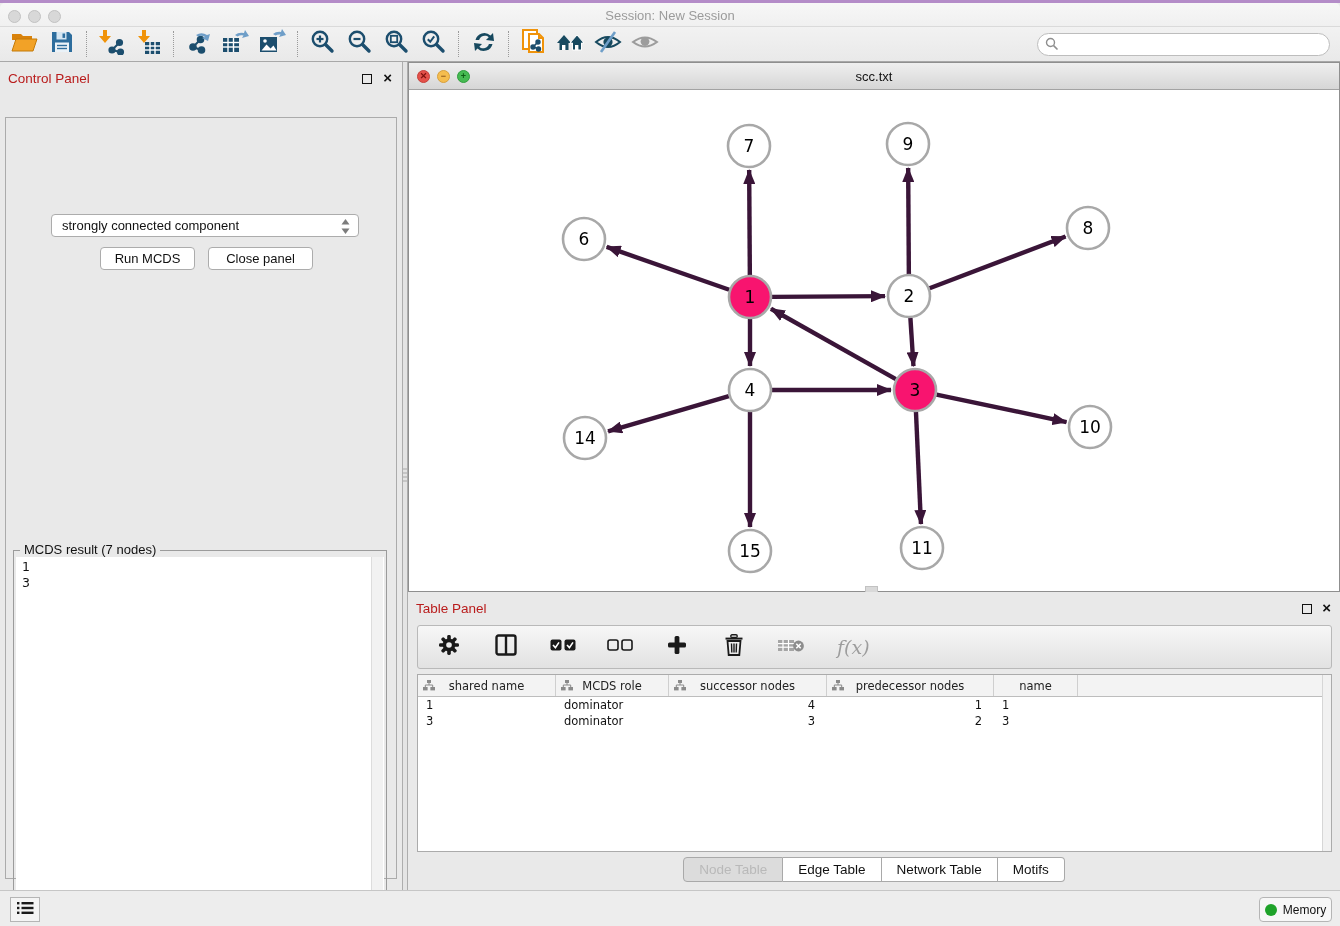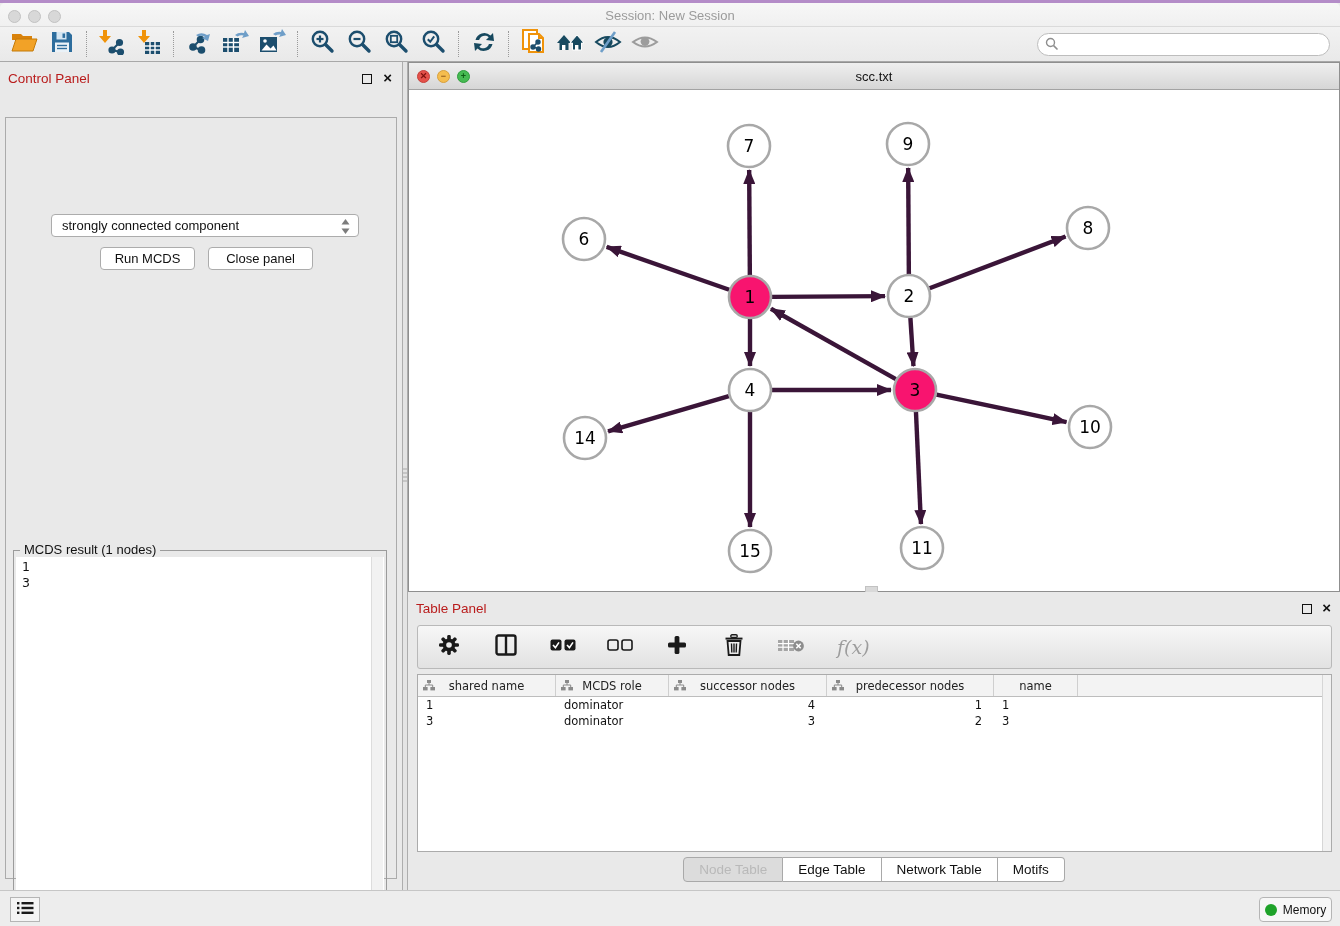--- a/index.html
+++ b/index.html
@@ -345,21 +345,21 @@
       <div class="dropdown">
         <span>strongly connected component</span>
         <span class="dd-stepper"><svg width="11" height="17" viewBox="0 0 11 17">
           <path d="M5.5 1 L9.5 6.5 H1.5z" fill="#7C7C7C"></path>
           <path d="M5.5 16 L1.5 10.5 H9.5z" fill="#7C7C7C"></path>
         </svg></span>
       </div>
       <button class="btn btn-run">Run MCDS</button>
       <button class="btn btn-close">Close panel</button>
       <div class="fieldset">
-        <span class="fieldset-legend">MCDS result (1 nodes)</span>
+        <span class="fieldset-legend">MCDS result (7 nodes)</span>
         <div class="fieldset-inner">
           <pre class="result-text">1
 3</pre>
           <div class="result-scroll"></div>
         </div>
       </div>
     </div>
   </div>
 
   <div class="v-splitter">

